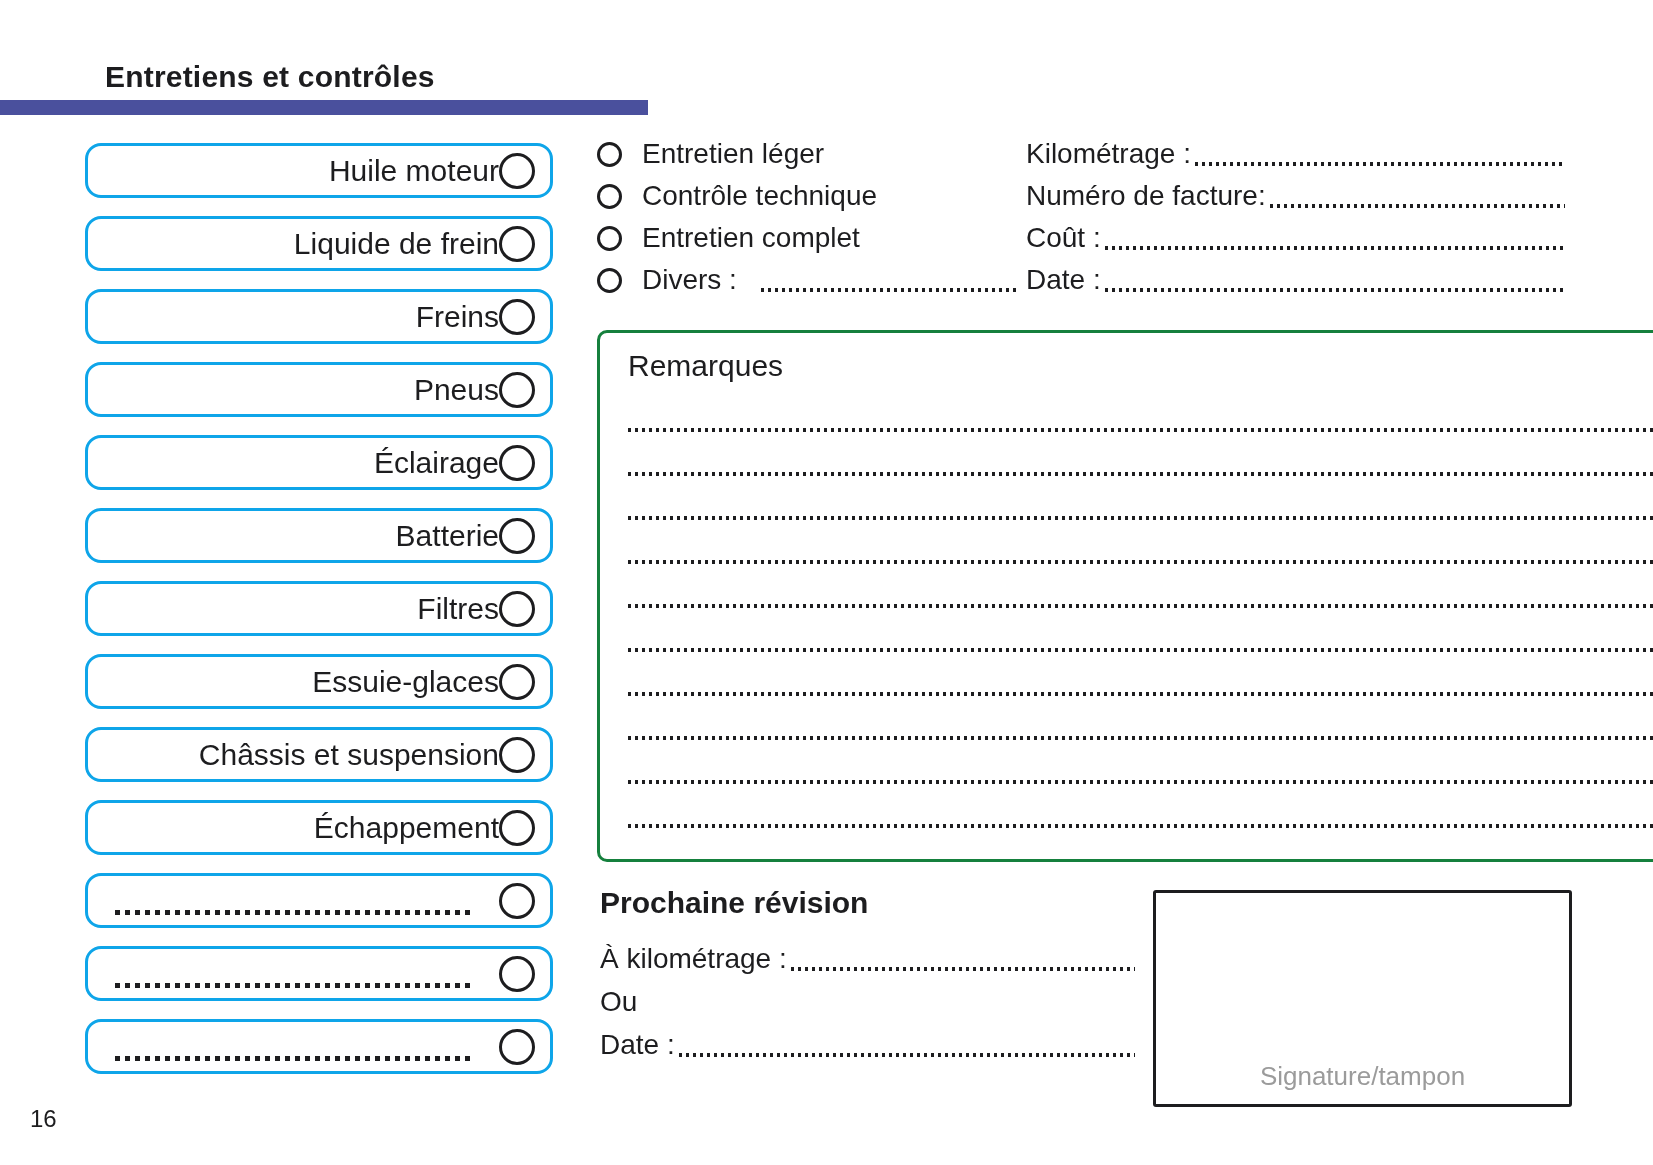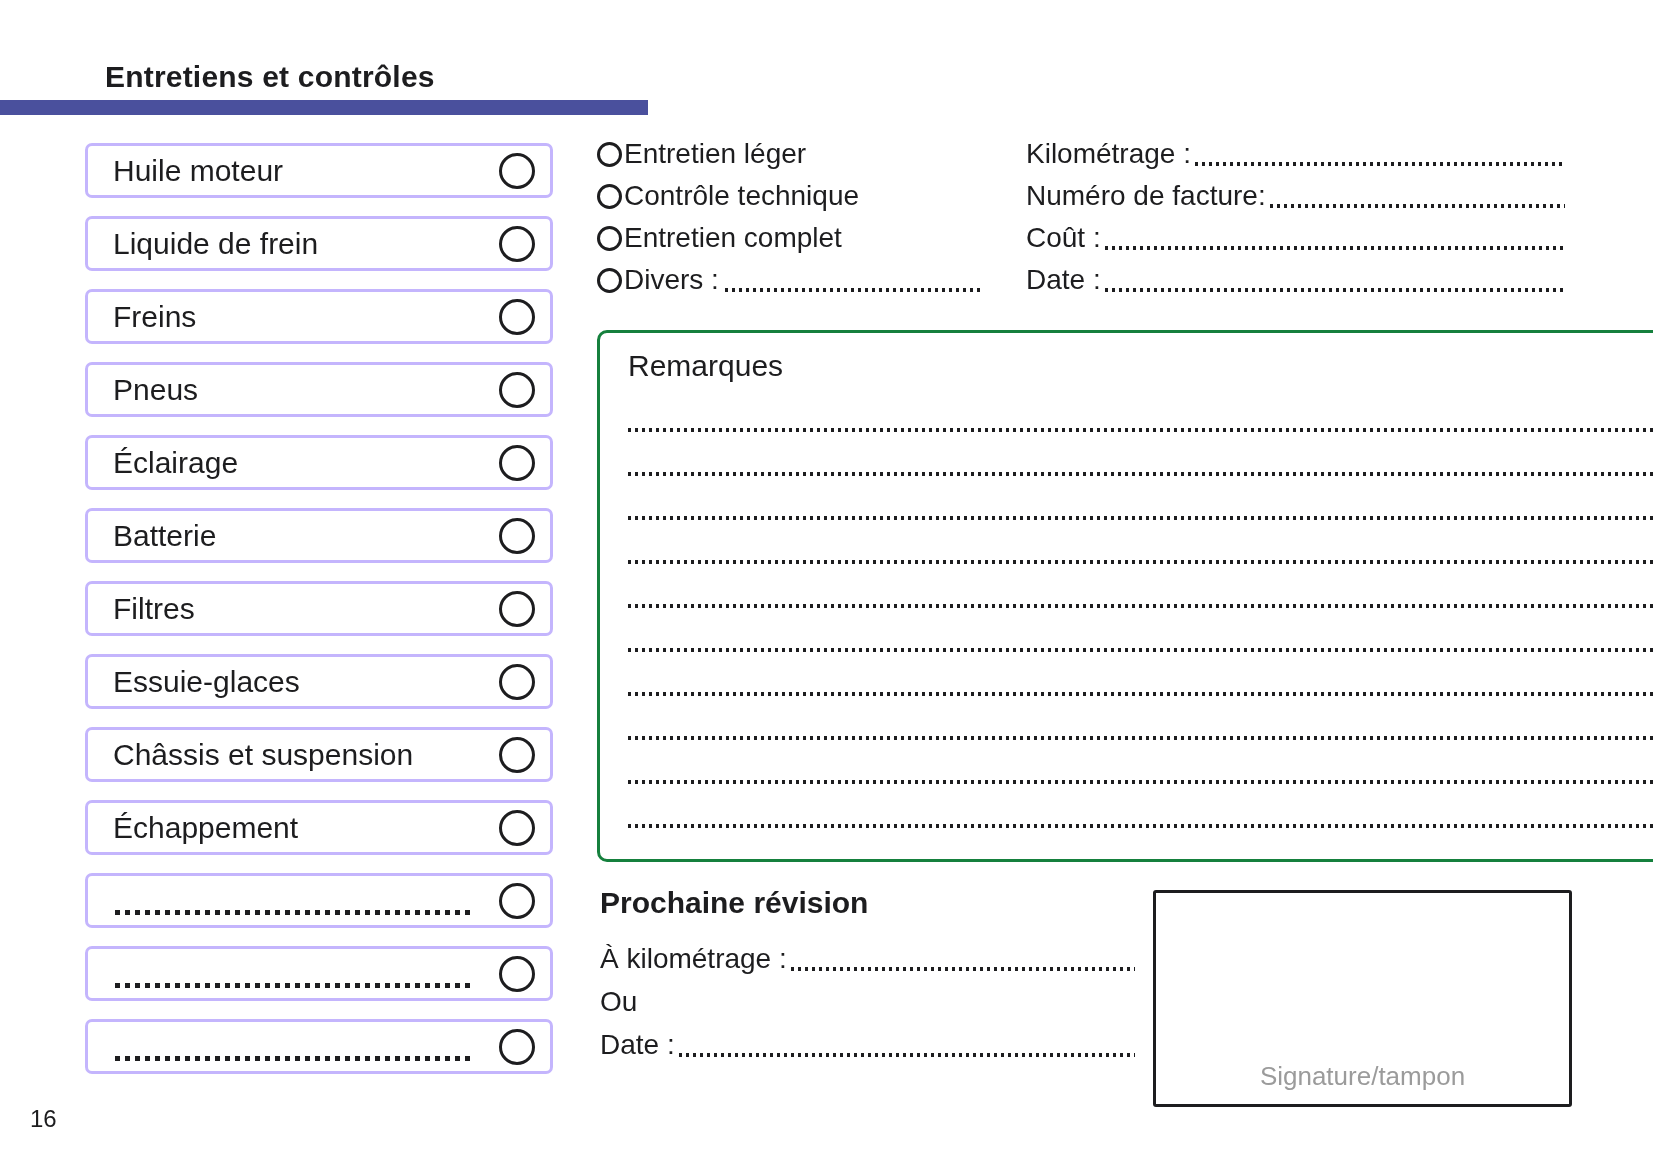--- a/index.html
+++ b/index.html
@@ -19,36 +19,36 @@
   .accent-bar{
     position:absolute;left:0;top:100px;width:648px;height:15px;
   }
   
   .checklist{
     position:absolute;left:85px;top:143px;width:468px;
     display:flex;flex-direction:column;gap:18px;
   }
   .check-row{
     height:55px;box-sizing:border-box;
-    border:3px solid #c4b5fd;border-radius:7px;
+    border:3px solid #0ea5e9;border-radius:16px;
     display:flex;align-items:center;
-    padding:0 15px 0 25px;background:#fff;
+    padding:0 15px 0 25px;background:#fff;text-align:right;
   }
   .check-label{flex:1;font-size:30px;white-space:nowrap;}
   .check-circle{
     width:36px;height:36px;border:3px solid #1d1d1f;border-radius:50%;
     flex:none;box-sizing:border-box;
   }
   .row-dotline{
     flex:1;height:5px;margin:0 28px 10px 2px;align-self:flex-end;
     background:repeating-linear-gradient(to right,#1d1d1f 0 5px,transparent 5px 10px);
   }
   
   .service-group{position:absolute;left:597px;top:133px;width:420px;}
-  .service-row{display:flex;align-items:center;height:42px;gap:2px;}
+  .service-row{display:flex;align-items:center;height:42px;gap:20px;}
   .radio-circle{
     width:25px;height:25px;border:3px solid #1d1d1f;border-radius:50%;
     flex:none;box-sizing:border-box;
   }
   .service-label{font-size:28px;white-space:nowrap;}
   .dots-fill{
     height:4px;align-self:flex-end;margin-bottom:9px;
     background:repeating-linear-gradient(to right,#1d1d1f 0 3px,transparent 3px 7px);
   }
   .divers-dots{width:255px;margin-left:4px;}

